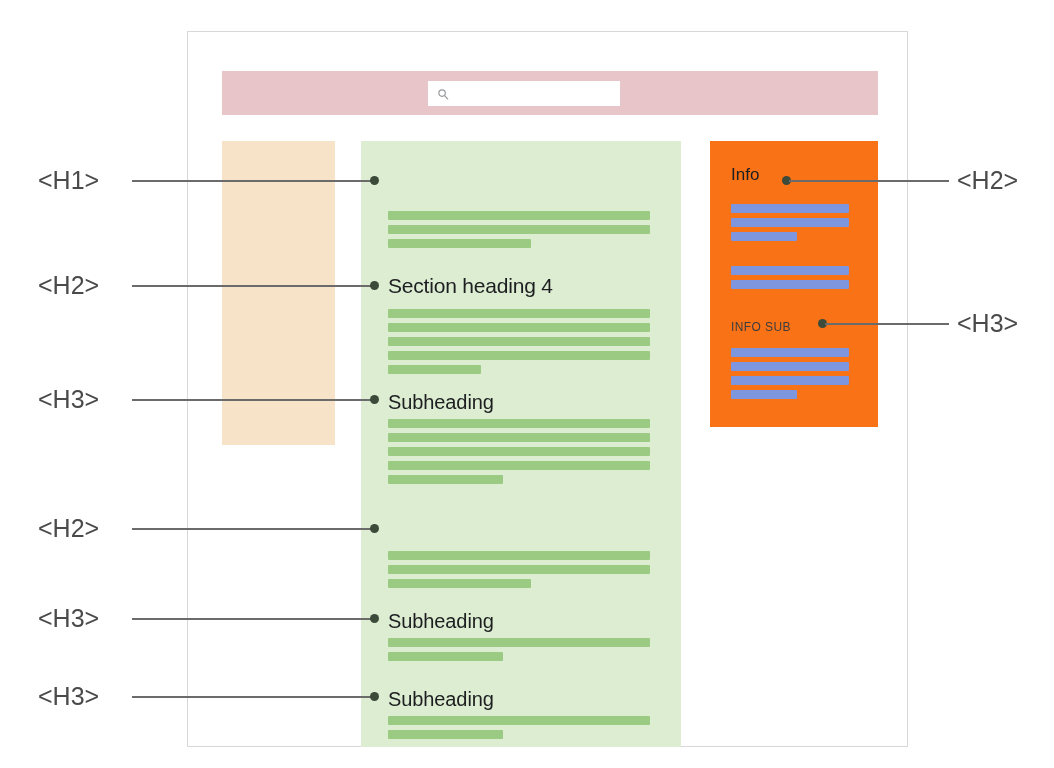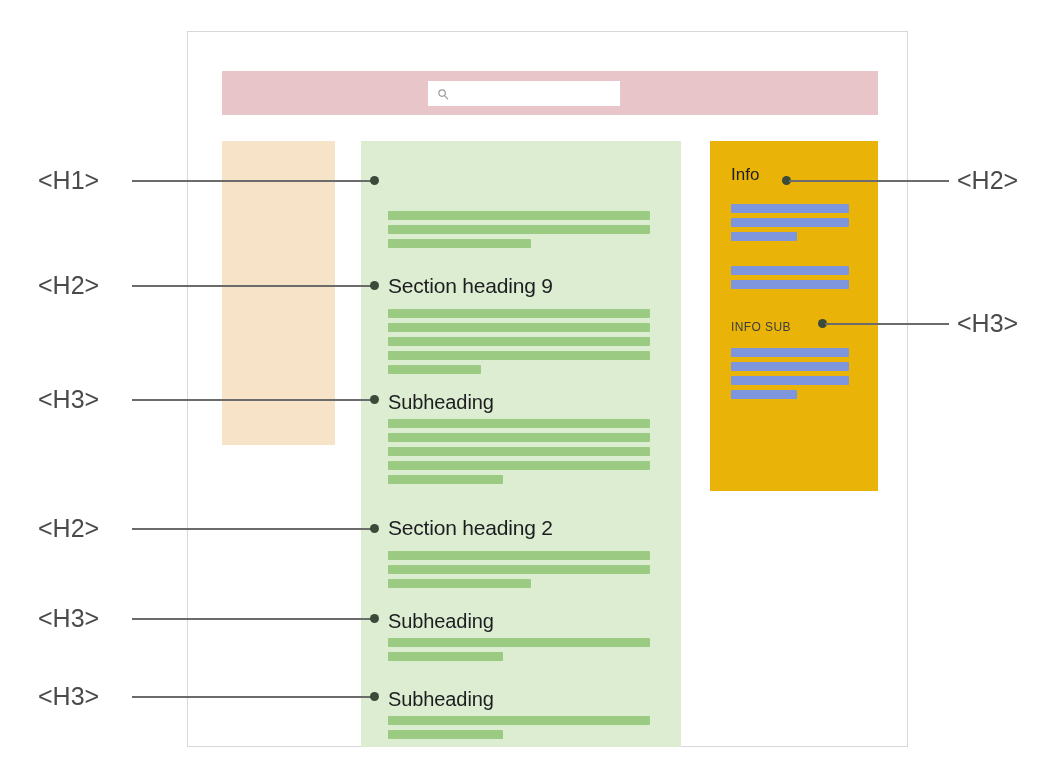--- a/index.html
+++ b/index.html
@@ -82,22 +82,22 @@
     top: 141px;
     width: 320px;
     height: 606px;
     background: #dcedd2;
   }
   .col-info {
     position: absolute;
     left: 710px;
     top: 141px;
     width: 168px;
-    height: 350px;
-    background: #eab308;
+    height: 286px;
+    background: #f97316;
   }
 
   
   .main-inner {
     position: absolute;
     left: 27px;
     top: 0px;
     width: 265px;
   }
 
@@ -200,44 +200,41 @@
 
   <div class="col-main">
 
     <div class="bar-group" style="top:70px;">
       <div class="bar" style="width:262px"></div>
       <div class="bar" style="width:262px"></div>
       <div class="bar" style="width:143px"></div>
     </div>
 
     <div class="main-inner" style="top:134px;">
-      <div class="h-section">Section heading 9</div>
+      <div class="h-section">Section heading 4</div>
     </div>
     <div class="bar-group" style="top:168px;">
       <div class="bar" style="width:262px"></div>
       <div class="bar" style="width:262px"></div>
       <div class="bar" style="width:262px"></div>
       <div class="bar" style="width:262px"></div>
       <div class="bar" style="width:93px"></div>
     </div>
 
     <div class="main-inner" style="top:251px;">
       <div class="h-sub">Subheading</div>
     </div>
     <div class="bar-group" style="top:278px;">
       <div class="bar" style="width:262px"></div>
       <div class="bar" style="width:262px"></div>
       <div class="bar" style="width:262px"></div>
       <div class="bar" style="width:262px"></div>
       <div class="bar" style="width:115px"></div>
     </div>
 
-    <div class="main-inner" style="top:376px;">
-      <div class="h-section">Section heading 2</div>
-    </div>
     <div class="bar-group" style="top:410px;">
       <div class="bar" style="width:262px"></div>
       <div class="bar" style="width:262px"></div>
       <div class="bar" style="width:143px"></div>
     </div>
 
     <div class="main-inner" style="top:470px;">
       <div class="h-sub">Subheading</div>
     </div>
     <div class="bar-group" style="top:497px;">

